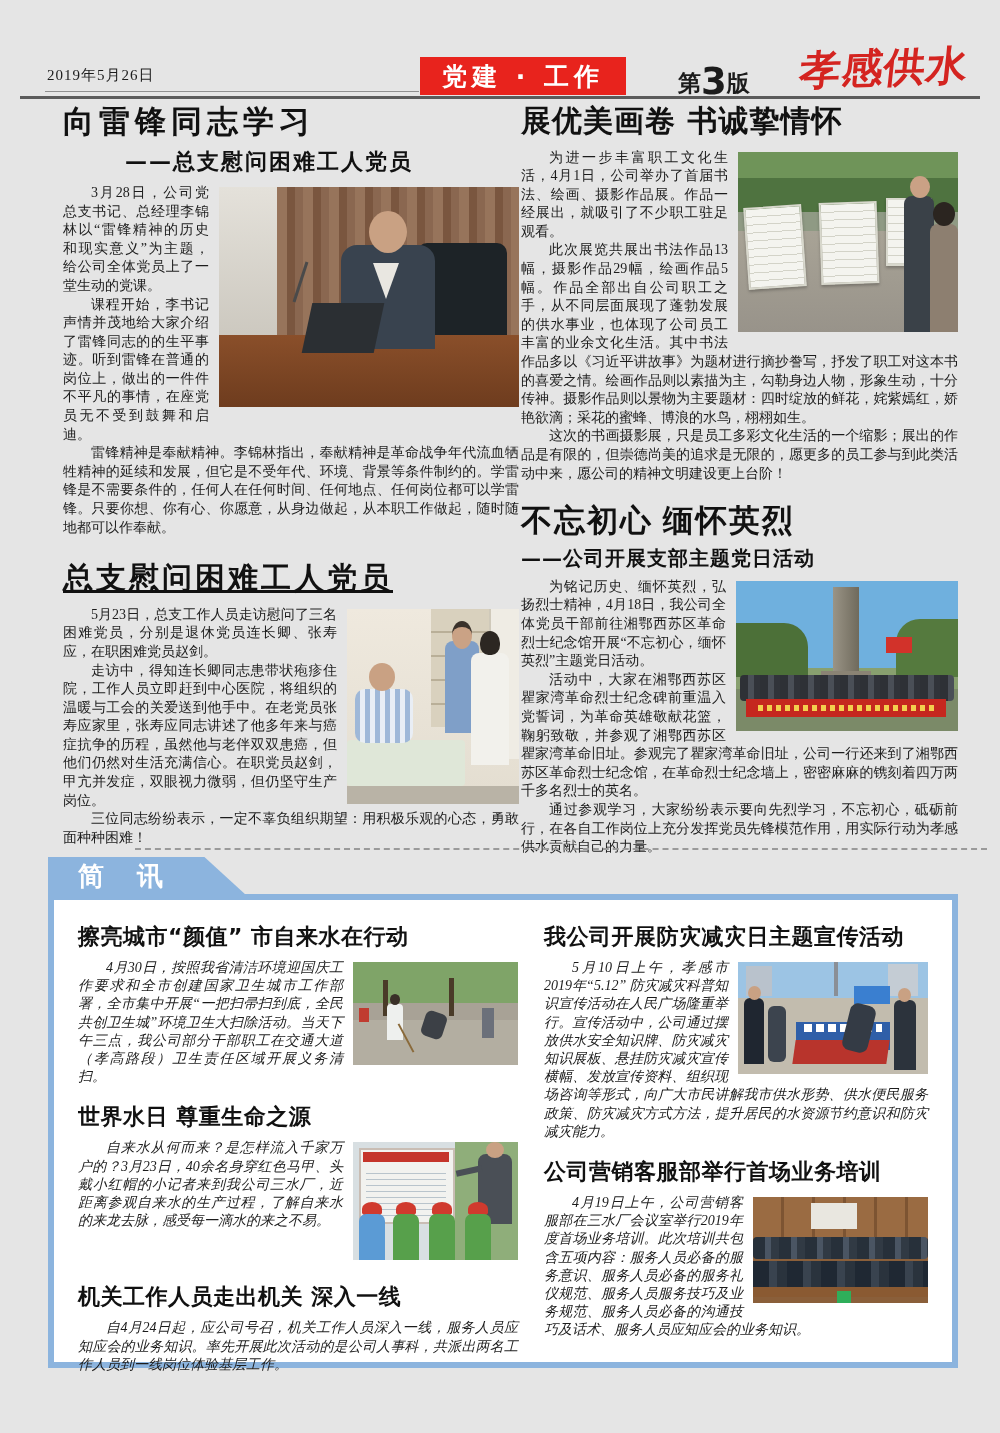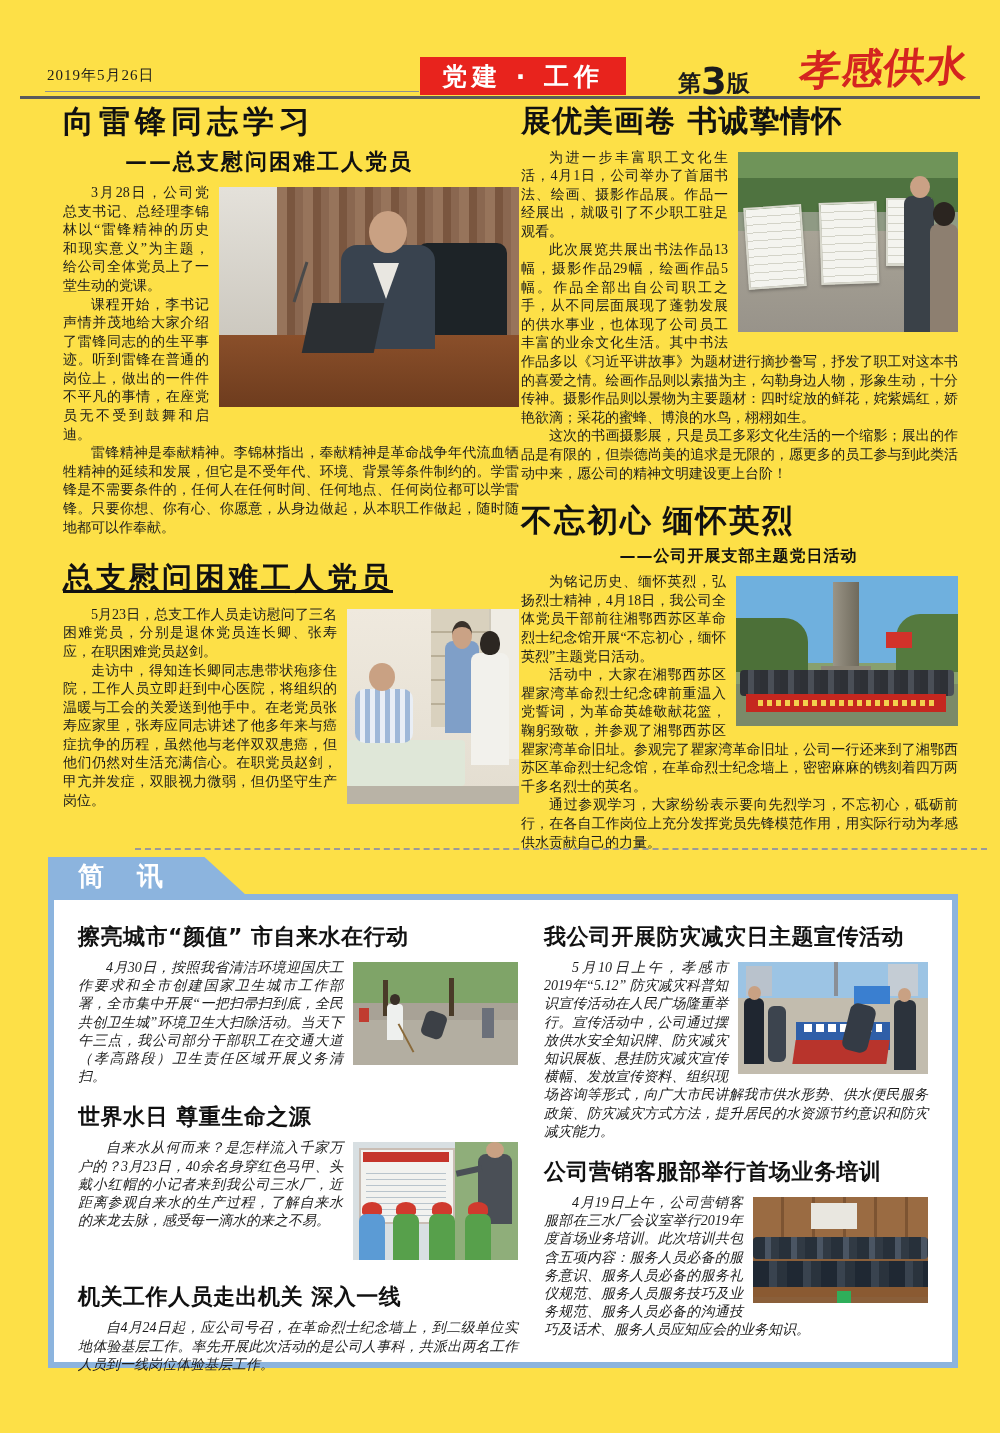--- a/index.html
+++ b/index.html
@@ -1,18 +1,18 @@
 <!DOCTYPE html>
 <html><head>
 <meta charset="utf-8">
 <style>
   html,body { margin:0; padding:0; background:#ffffff; }
   #page {
     position:relative; width:1000px; height:1433px; margin:0 auto;
-    background:#fde047; overflow:hidden; color:#1c1c1c;
+    background:#e5e5e5; overflow:hidden; color:#1c1c1c;
     font-family:"Liberation Serif", serif;
   }
   
   .date { position:absolute; left:47px; top:66px; font-size:15px; letter-spacing:1px; }
   .date-rule { position:absolute; left:45px; top:91px; width:374px; height:1px; background:#8f8f8f; }
   .section-banner {
     position:absolute; left:420px; top:57px; width:206px; height:38px;
     background:#e8231d; color:#ffffff; display:flex; align-items:center; justify-content:center;
     font-family:"DejaVu Sans", sans-serif; font-weight:bold; font-size:25px; letter-spacing:5px;
   }
@@ -28,21 +28,21 @@
   
   .col-left  { position:absolute; left:45px;  top:104px; width:456px;margin-left:18px; }
   .col-right { position:absolute; left:521px; top:104px; width:437px; }
 
   .headline { font-family:"DejaVu Sans", sans-serif; font-weight:bold; color:#111; margin:0; line-height:1.15; }
   .a1-title { font-size:31px; letter-spacing:5px; }
   .a1-sub   { font-size:22px; letter-spacing:2px; margin:9px 0 10px 62px; }
   .a2-title { font-size:30px; letter-spacing:3px; margin-top:24px; margin-bottom:10px;text-decoration:underline; }
   .a3-title { font-size:30px; letter-spacing:1px; margin-bottom:10px; }
   .a4-title { font-size:31px; letter-spacing:2px; margin-top:20px;font-family:Liberation Serif, serif; }
-  .a4-sub   { font-size:16px; letter-spacing:1px; text-align:center; margin:8px 2px 8px 0; }
+  .a4-sub   { font-size:20px; letter-spacing:1px; text-align:left; margin:8px 2px 8px 0; }
 
   .body { font-size:14px; line-height:18.6px; text-align:justify; }
   .body p { margin:0; text-indent:2em; }
 
   
   .photo { float:right; position:relative; overflow:hidden; margin:3px 0 6px 10px; background:#cfcbc2; }
   .photo i { position:absolute; display:block; }
 
   .ph1 { width:300px; height:220px; background:linear-gradient(#94735a,#7c5a41); }
   .ph1 .wall    { left:0; top:0; width:58px; height:152px; background:linear-gradient(#e4e1da,#ccc8bf); }
@@ -220,20 +220,21 @@
           <i class="w1h"></i>
           <i class="w2"></i>
           <i class="w2h"></i>
           <i class="bed"></i>
           <i class="man"></i>
           <i class="manh"></i>
           <i class="floor"></i>
         </div>
         <p>5月23日，总支工作人员走访慰问了三名困难党员，分别是退休党员连长卿、张寿应，在职困难党员赵剑。</p>
         <p>走访中，得知连长卿同志患带状疱疹住院，工作人员立即赶到中心医院，将组织的温暖与工会的关爱送到他手中。在老党员张寿应家里，张寿应同志讲述了他多年来与癌症抗争的历程，虽然他与老伴双双患癌，但他们仍然对生活充满信心。在职党员赵剑，甲亢并发症，双眼视力微弱，但仍坚守生产岗位。</p>
+        <p>三位同志纷纷表示，一定不辜负组织期望：用积极乐观的心态，勇敢面种种困难！</p>
         <div class="clear"></div>
       </div>
     </div>
   </div>
 
   <div class="col-right">
 
     <div class="article">
       <h1 class="headline a3-title">展优美画卷 书诚挚情怀</h1>
       <div class="body">
@@ -322,21 +323,21 @@
             <i class="kid k4"></i>
           </div>
           <p>自来水从何而来？是怎样流入千家万户的？3月23日，40余名身穿红色马甲、头戴小红帽的小记者来到我公司三水厂，近距离参观自来水的生产过程，了解自来水的来龙去脉，感受每一滴水的来之不易。</p>
           <div class="clear"></div>
         </div>
       </div>
 
       <div class="brief">
         <h2 class="brief-title">机关工作人员走出机关 深入一线</h2>
         <div class="brief-body">
-          <p>自4月24日起，应公司号召，在革命烈士纪念墙上，到二级单位实地体验基层工作。率先开展此次活动的是公司人事科，共派出两名工作人员到一线岗位体验基层工作。</p>
+          <p>自4月24日起，应公司号召，机关工作人员深入一线，服务人员应知应会的业务知识。率先开展此次活动的是公司人事科，共派出两名工作人员到一线岗位体验基层工作。</p>
         </div>
       </div>
     </div>
 
     <div class="briefs-colR">
 
       <div class="brief">
         <h2 class="brief-title">我公司开展防灾减灾日主题宣传活动</h2>
         <div class="brief-body">
           <div class="photo ph7">

